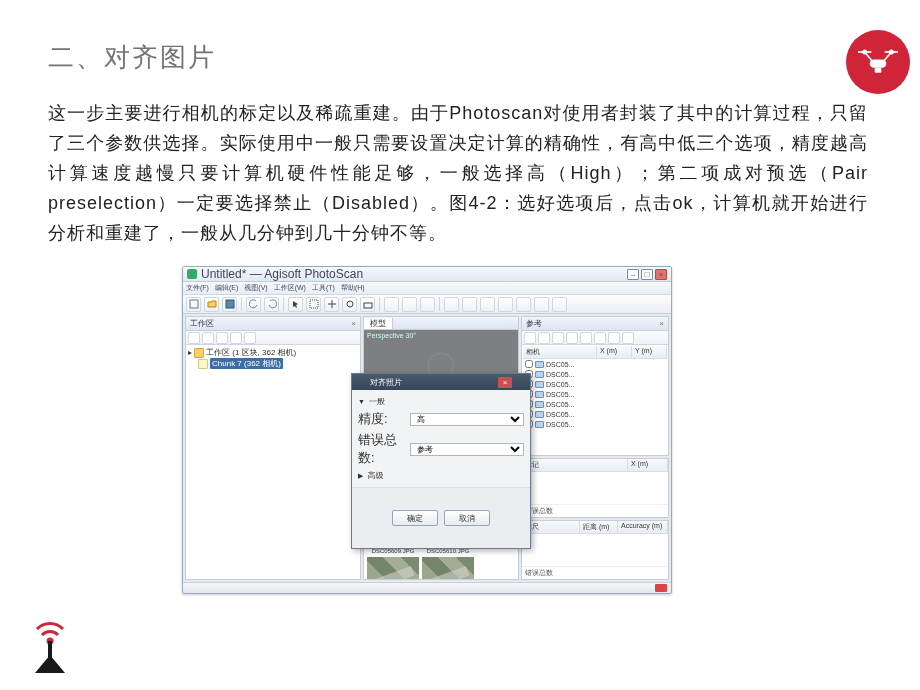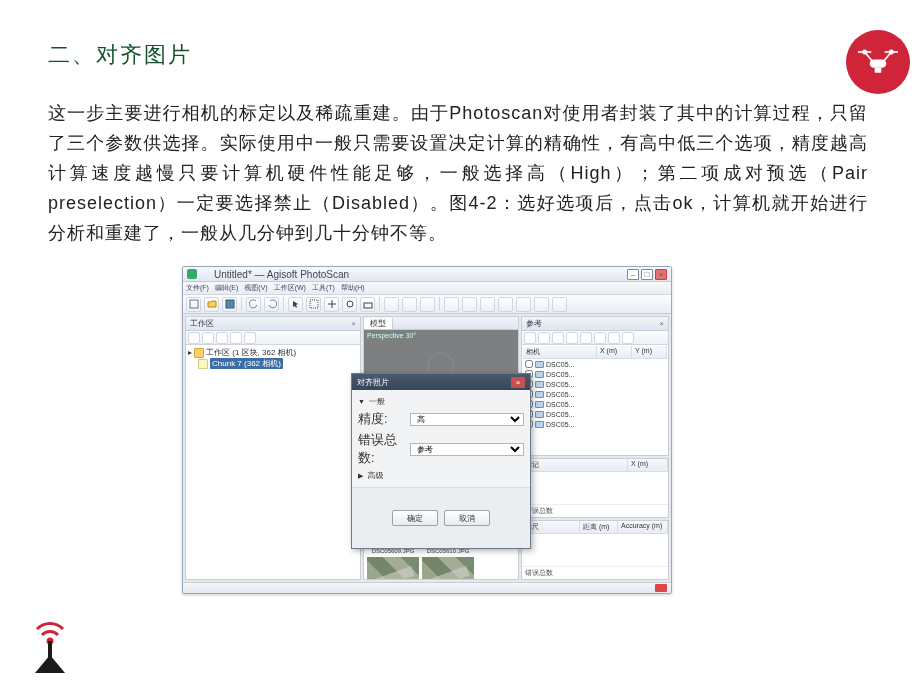--- a/index.html
+++ b/index.html
@@ -1,36 +1,36 @@
 <!DOCTYPE html>
 <html><head>
 <meta charset="utf-8">
 <style>
   * { box-sizing: border-box; margin: 0; padding: 0; }
   body { width: 920px; height: 690px; background: #fff; font-family: "Microsoft YaHei", sans-serif; position: relative; overflow: hidden; }
   
   
-  .slide-title { position: absolute; top: 40px; left: 48px; font-size: 22px; color: #14532d; letter-spacing: 2px; }
+  .slide-title { position: absolute; top: 40px; left: 48px; font-size: 26px; color: #737373; letter-spacing: 2px; }
   
   
   .drone-badge { position: absolute; top: 30px; right: 10px; width: 64px; height: 64px; border-radius: 50%; background: #d02438; display:flex; align-items:center; justify-content:center; }
   .drone-badge svg { width: 50px; height: 36px; }
   
   
   .body-text { position: absolute; top: 98px; left: 48px; width: 820px; font-size: 18px; line-height: 30px; color: #222; letter-spacing: 1px; text-align: justify; }
   
   
   .antenna-icon { position: absolute; bottom: 15px; left: 25px; width: 50px; height: 60px; }
   
   
   .app-window { position: absolute; top: 266px; left: 182px; width: 490px; height: 328px; background: #e8e9ea; border: 1px solid #9aa9bc; border-radius: 2px; box-shadow: 0 1px 3px rgba(0,0,0,.2); font-size: 9px; color: #333; }
   .titlebar { height: 15px; background: linear-gradient(#f7f9fc,#e1e8f2); display:flex; align-items:center; padding:0 4px; border-bottom:1px solid #c2cbd6; }
   .titlebar .wb { width:12px; height:11px; border:1px solid #7a8aa0; margin-left:2px; background:#fff; border-radius:1px; display:flex; align-items:center; justify-content:center; font-size:8px; color:#555; }
   .titlebar .wb.close{background:#e57070;border-color:#b44;}
-  .titlebar-title { margin-left:17px; font-size:10px; color:#445; }
+  .titlebar-title { margin-left:4px; font-size:12px; color:#445; }
   .titlebar .spacer{flex:1;}
   
   .menubar { height:13px; background:linear-gradient(#f7f9fb,#e8edf3); display:flex; align-items:center; padding:0 3px; gap:6px; font-size:7px; color:#446; border-bottom:1px solid #cfd6df; }
   
   .toolbar { height:19px; background:linear-gradient(#fcfdfe,#e9eef4); display:flex; align-items:center; padding:0 3px; gap:3px; border-bottom:1px solid #c6cfd9; }
   .tbtn { width:15px; height:15px; border:1px solid #cfd6df; border-radius:2px; background:linear-gradient(#fff,#edf1f6); display:flex; align-items:center; justify-content:center; }
   .tbtn svg{width:10px;height:10px;}
   .tsep{width:1px; height:14px; background:#cfd6df; margin:0 1px;}
   
   .main-area { position:absolute; top:47px; left:0; right:0; bottom:11px; display:flex; gap:2px; padding:2px; }
@@ -74,21 +74,21 @@
   .se-hdr div{padding:1px 3px;border-right:1px solid #d6dde6;}
   .se-row{display:flex;align-items:center;font-size:7px;padding:1px 2px;gap:2px;}
   .se-row .cam{width:9px;height:7px;background:#b8d4ef;border:1px solid #6a90b8;border-radius:1px;}
   .mini-panel{height:60px;}
   .mini-hdr{display:flex;font-size:7px;background:linear-gradient(#f7f9fb,#e8edf3);border-bottom:1px solid #d6dde6;}
   .mini-hdr div{padding:1px 3px;border-right:1px solid #d6dde6;}
   .mini-ft{font-size:7px;padding:1px 3px;border-top:1px solid #eee;color:#555;}
   
   
   .dialog{position:absolute;top:106px;left:168px;width:180px;background:#f2f3f4;border:1px solid #6b7a8c;box-shadow:2px 2px 6px rgba(0,0,0,.3);font-size:8px;}
-  .dialog .dtitle{height:16px;background:linear-gradient(#4a5a6e,#37475a);color:#fff;display:flex;align-items:center;padding:0 5px;font-size:8px;}
+  .dialog .dtitle{height:16px;background:linear-gradient(#4a5a6e,#37475a);color:#fff;display:flex;align-items:center;padding:0 18px;font-size:8px;}
   .dialog .dtitle .dx{margin-left:auto;width:14px;height:11px;background:#c75050;display:flex;align-items:center;justify-content:center;color:#fff;font-size:8px;border-radius:1px;}
   .dialog .dbody{padding:4px 6px;}
   .dialog .section{display:flex;align-items:center;gap:4px;font-size:8px;margin:2px 0;}
   .dialog .tri{font-size:7px;}
   .dialog .frow{display:flex;align-items:center;margin:3px 0;}
   .dialog .flabel{width:52px;font-size:13px;color:#333;}
   .dialog select{flex:1;font-size:8px;border:1px solid #aeb7c2;background:#fff;padding:0 2px;height:13px;}
   .dialog .dftr{display:flex;justify-content:center;gap:6px;padding:22px;border-top:1px solid #d6dde6;background:#ebedf0;}
   .dialog .dbtn{width:46px;height:16px;font-size:8px;border:1px solid #9aa5b1;border-radius:2px;background:linear-gradient(#fff,#e6ebf0);display:flex;align-items:center;justify-content:center;}
   

